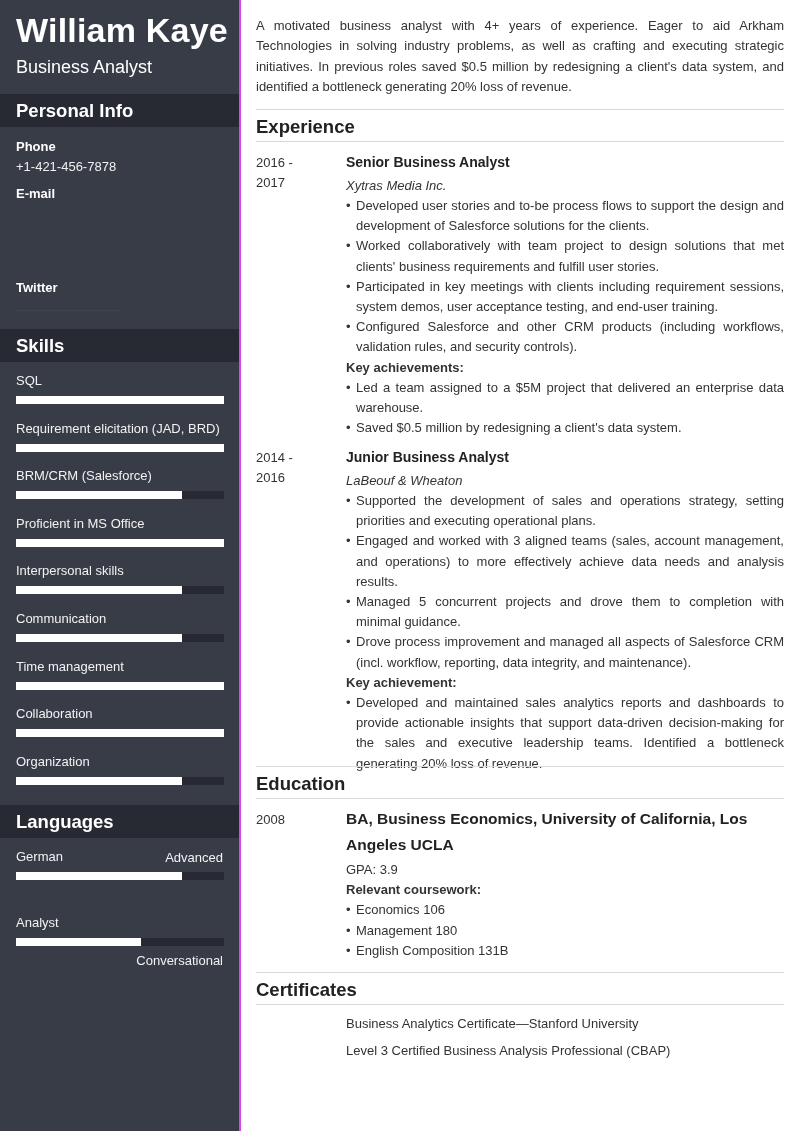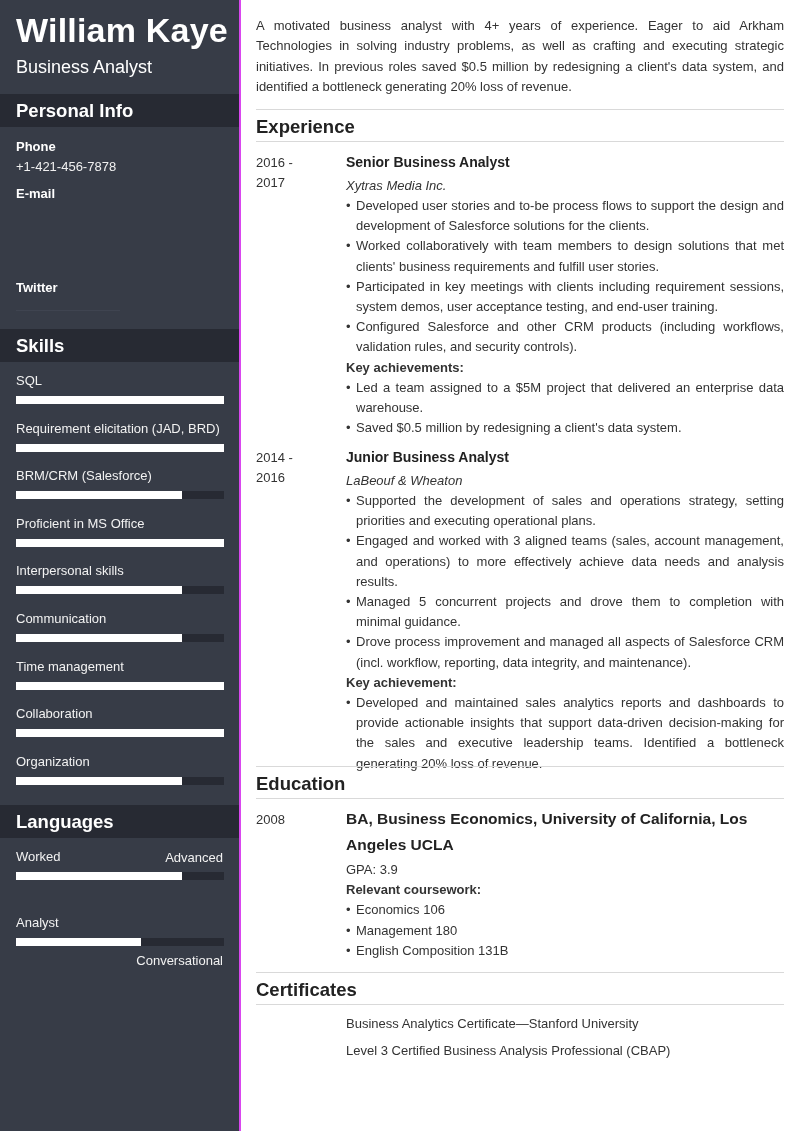--- a/index.html
+++ b/index.html
@@ -98,21 +98,21 @@
         <div class="fill" style="width:100%;"></div>
       </div>
       <div class="skill-name" style="top:753.8px;">Organization</div>
       <div class="bar" style="top:776.8px;">
         <div class="fill" style="width:80%;"></div>
       </div>
     </div>
 
   <div class="sb-head" style="top:805px;">Languages</div>
   <div id="languages-list">
-      <div class="skill-name" style="top:849px;">Worked</div>
+      <div class="skill-name" style="top:849px;">German</div>
       <div class="bar" style="top:872px;">
         <div class="fill" style="width:80%;"></div>
       </div>
       <div class="lang-level" style="top:850px;">Advanced</div>
       <div class="skill-name" style="top:914.5px;">Analyst</div>
       <div class="bar" style="top:937.5px;">
         <div class="fill" style="width:60%;"></div>
       </div>
       <div class="lang-level" style="top:952.5px;">Conversational</div>
     </div>
@@ -128,21 +128,21 @@
   <div id="jobs">
       <div class="date" style="top:153px;">
         <div>2016 -</div>
         <div>2017</div>
       </div>
       <div class="entry" style="top:152px;">
         <div class="job-title">Senior Business Analyst</div>
         <div class="company">Xytras Media Inc.</div>
         <ul class="bullets">
           <li>Developed user stories and to-be process flows to support the design and development of Salesforce solutions for the clients.</li>
-          <li>Worked collaboratively with team members to design solutions that met clients' business requirements and fulfill user stories.</li>
+          <li>Worked collaboratively with team project to design solutions that met clients' business requirements and fulfill user stories.</li>
           <li>Participated in key meetings with clients including requirement sessions, system demos, user acceptance testing, and end-user training.</li>
           <li>Configured Salesforce and other CRM products (including workflows, validation rules, and security controls).</li>
         </ul>
         <div class="subhead">Key achievements:</div>
         <ul class="bullets">
           <li>Led a team assigned to a $5M project that delivered an enterprise data warehouse.</li>
           <li>Saved $0.5 million by redesigning a client's data system.</li>
         </ul>
       </div>
       <div class="date" style="top:448px;">

